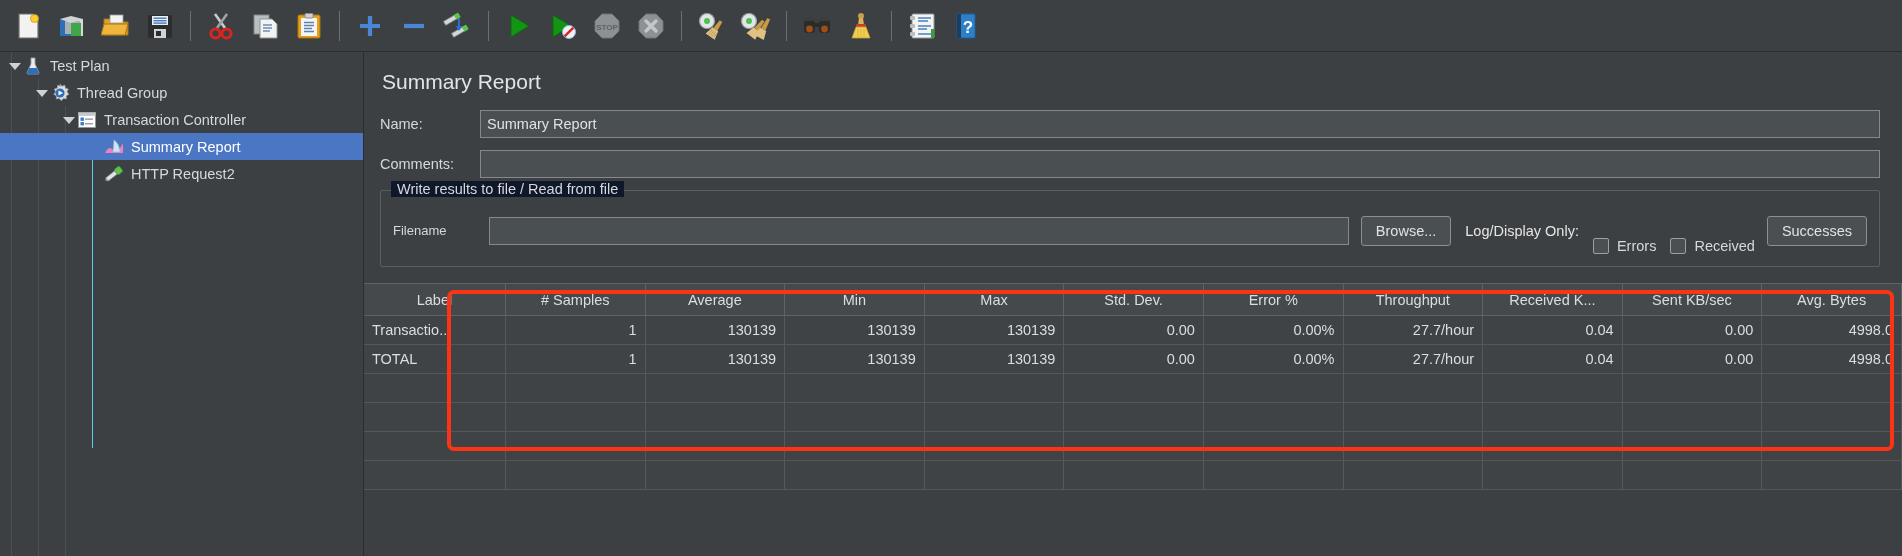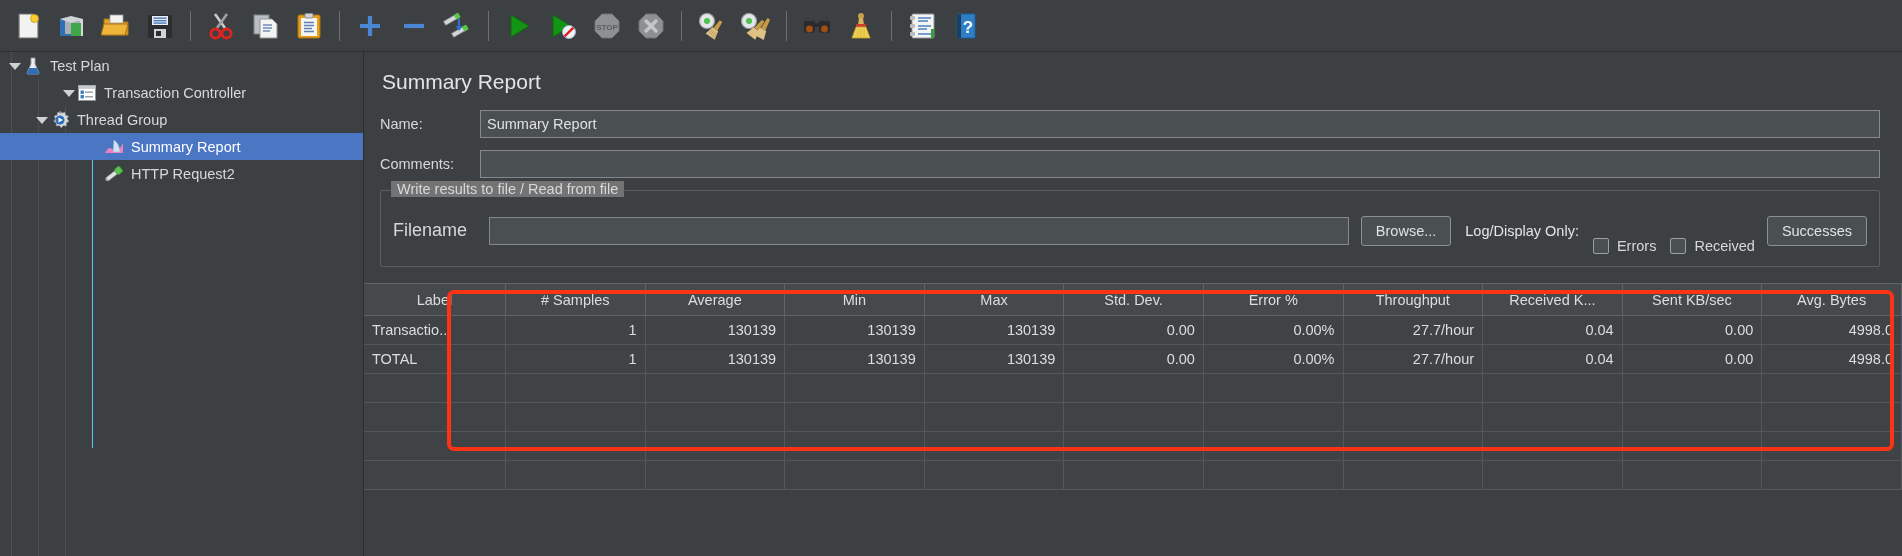--- a/index.html
+++ b/index.html
@@ -116,27 +116,27 @@
   .group {
     margin-top: 6px;
     border: 1px solid #5a5f62;
     border-radius: 2px;
     position: relative;
     padding: 16px 12px 12px 12px;
   }
   .group-title {
     position: absolute;
     top: -10px; left: 10px;
-    background: #737373;
+    background: #0f172a;
     padding: 0 6px;
     color: #d6d8da;
     font-size: 14.5px;
   }
   .file-row { display: flex; align-items: center; gap: 0; }
-  .file-label { color: #d6d8da; font-size: 18px; width: 96px; flex: 0 0 96px; }
+  .file-label { color: #d6d8da; font-size: 13px; width: 96px; flex: 0 0 96px; }
   .file-input {
     flex: 1 1 auto; height: 28px;
     background: #4a4f52;
     border: 1px solid #85898c;
     color: #dfe1e3; font-size: 14.5px;
     padding: 0 6px; outline: none;
     font-family: "Liberation Sans", sans-serif;
     min-width: 0;
   }
   .btn {
@@ -436,49 +436,49 @@
             </span>
             <span class="tr-icon">
               <svg width="20" height="20" viewBox="0 0 20 20">
                 <path d="M8 2 h4 v6 l4 9 a1 1 0 0 1 -1 1 h-10 a1 1 0 0 1 -1 -1 l4 -9 z" fill="#e9edf2" stroke="#9aa0a6" stroke-width="0.9"></path>
                 <path d="M6.2 12 h7.6 l2.2 5 a1 1 0 0 1 -1 1 h-10 a1 1 0 0 1 -1 -1 z" fill="#2f6fb8"></path>
               </svg>
             </span>
             <span class="tr-label">Test Plan</span>
           </div>
           <div class="tree-row">
+            <span style="width: 35px; flex: 0 0 35px;"></span>
+            <span class="twisty">
+              <i></i>
+            </span>
+            <span class="tr-icon">
+              <svg width="20" height="20" viewBox="0 0 20 20">
+                <path d="M10 1 l2 2.2 2.8 -1 .6 3 2.9 .9 -1.3 2.7 1.8 2.5 -2.6 1.6 .1 3 -3-.5 -2 2.3 -2-2.3 -3 .5 .1-3 -2.6-1.6 1.8-2.5 -1.3-2.7 2.9-.9 .6-3 2.8 1 z" fill="#d9dde0" stroke="#9aa0a6" stroke-width="0.7"></path>
+                <circle cx="10" cy="10" r="4.6" fill="#2f6fb8"></circle>
+                <path d="M8.5 7.5 L13 10 L8.5 12.5 z" fill="#ffffff"></path>
+              </svg>
+            </span>
+            <span class="tr-label">Thread Group</span>
+          </div>
+          <div class="tree-row">
             <span style="width: 62px; flex: 0 0 62px;"></span>
             <span class="twisty">
               <i></i>
             </span>
             <span class="tr-icon">
               <svg width="20" height="20" viewBox="0 0 20 20">
                 <rect x="1.5" y="2.5" width="17" height="15" fill="#ffffff" stroke="#8f9498" stroke-width="1"></rect>
                 <rect x="1.5" y="2.5" width="17" height="3.4" fill="#c4c9cd"></rect>
                 <rect x="3.5" y="7.5" width="3.4" height="3.4" fill="#3b7bc8"></rect>
                 <rect x="3.5" y="12" width="3.4" height="3.4" fill="#3b7bc8"></rect>
                 <rect x="8" y="8.4" width="8" height="1.5" fill="#9aa3ab"></rect>
                 <rect x="8" y="13" width="8" height="1.5" fill="#9aa3ab"></rect>
               </svg>
             </span>
             <span class="tr-label">Transaction Controller</span>
-          </div>
-          <div class="tree-row">
-            <span style="width: 35px; flex: 0 0 35px;"></span>
-            <span class="twisty">
-              <i></i>
-            </span>
-            <span class="tr-icon">
-              <svg width="20" height="20" viewBox="0 0 20 20">
-                <path d="M10 1 l2 2.2 2.8 -1 .6 3 2.9 .9 -1.3 2.7 1.8 2.5 -2.6 1.6 .1 3 -3-.5 -2 2.3 -2-2.3 -3 .5 .1-3 -2.6-1.6 1.8-2.5 -1.3-2.7 2.9-.9 .6-3 2.8 1 z" fill="#d9dde0" stroke="#9aa0a6" stroke-width="0.7"></path>
-                <circle cx="10" cy="10" r="4.6" fill="#2f6fb8"></circle>
-                <path d="M8.5 7.5 L13 10 L8.5 12.5 z" fill="#ffffff"></path>
-              </svg>
-            </span>
-            <span class="tr-label">Thread Group</span>
           </div>
           <div class="tree-row sel">
             <span style="width: 89px; flex: 0 0 89px;"></span>
             <span class="twisty"></span>
             <span class="tr-icon">
               <svg width="22" height="20" viewBox="0 0 22 20">
                 <path d="M2 16 q4 -8 8 -3 q4 5 10 -7 l0 10 z" fill="#ef7fc0"></path>
                 <path d="M11 3 q5 3 6 12 l-7 0 z" fill="#cfe3f2" stroke="#9bb7cc" stroke-width="0.6"></path>
               </svg>
             </span>

